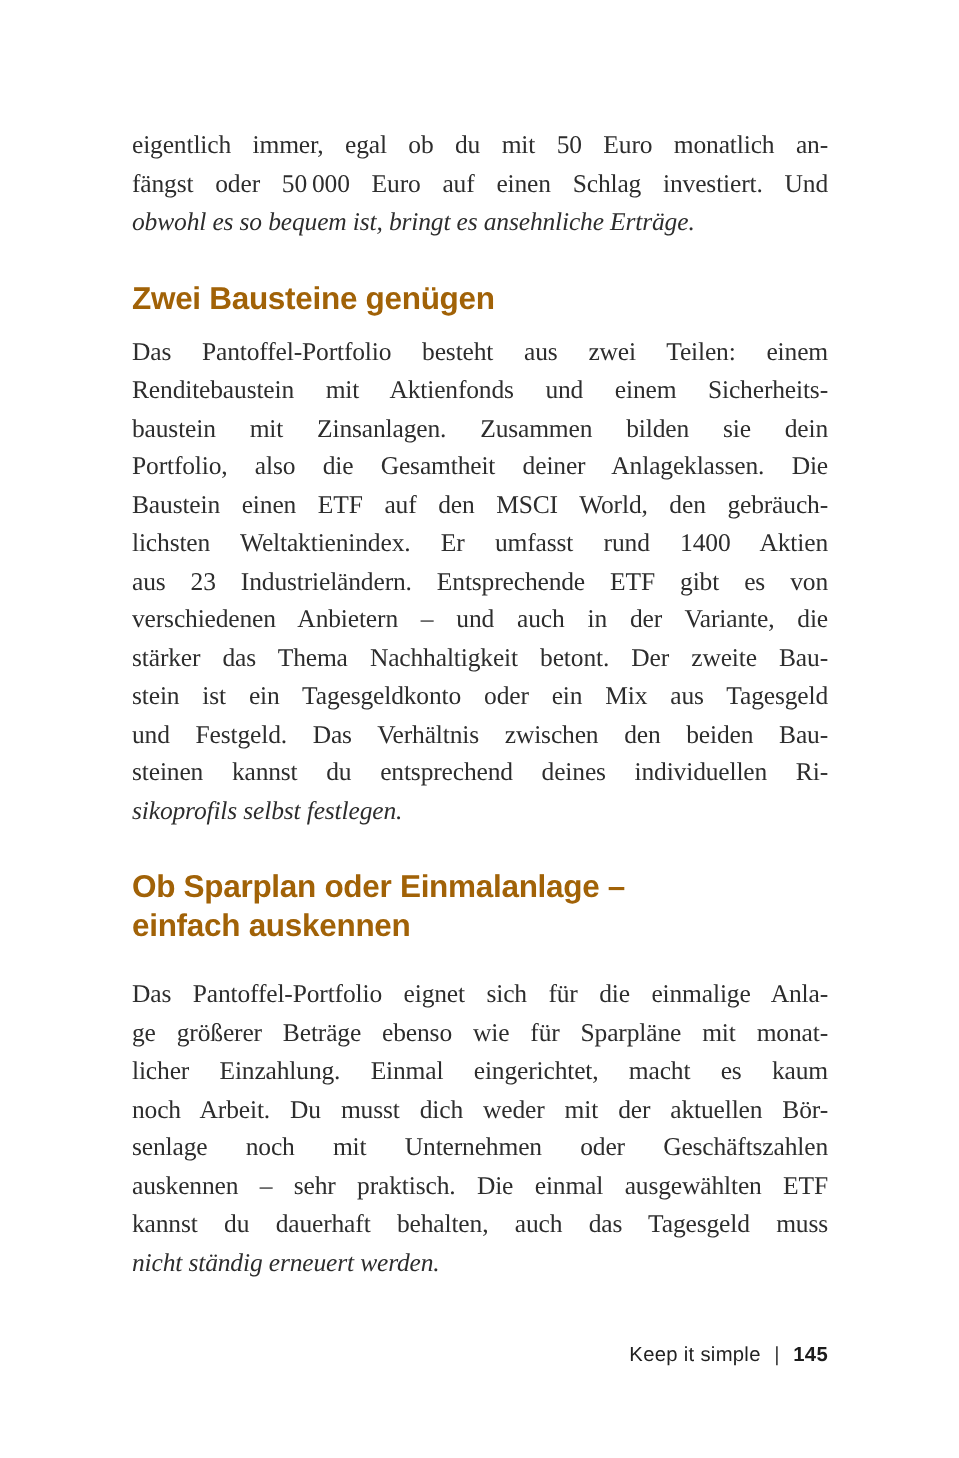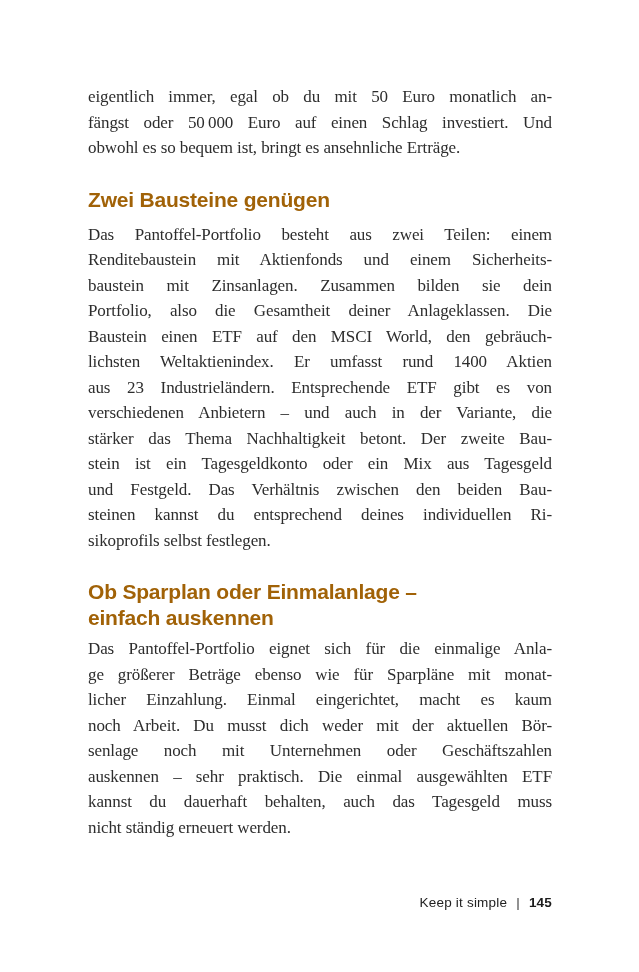--- a/index.html
+++ b/index.html
@@ -28,35 +28,36 @@
     letter-spacing: -0.1px;
     margin: 0;
   }
   .justified .tline {
     text-align: justify;
     text-align-last: justify;
     white-space: normal;
   }
   .justified .tline:last-child {
     text-align-last: left;
+    font-style: italic;
   }
   .heading {
     font-family: "Liberation Sans", sans-serif;
     font-size: 21px;
     line-height: 26px;
     font-weight: 700;
     color: #a16207;
     letter-spacing: -0.2px;
     margin: 0;
   }
   .heading .tline {
     text-align: left;
   }
   .gap-before-h1 { margin-top: 26px; margin-bottom: 9px; }
-  .gap-before-h2 { margin-top: 26px; margin-bottom: 5px; }
+  .gap-before-h2 { margin-top: 26px; margin-bottom: 19px; }
   .footer {
     position: absolute;
     left: 88px;
     top: 894px;
     width: 464px;
     text-align: right;
     font-family: "Liberation Sans", sans-serif;
     font-size: 13.5px;
     line-height: 18px;
     color: #222222;

